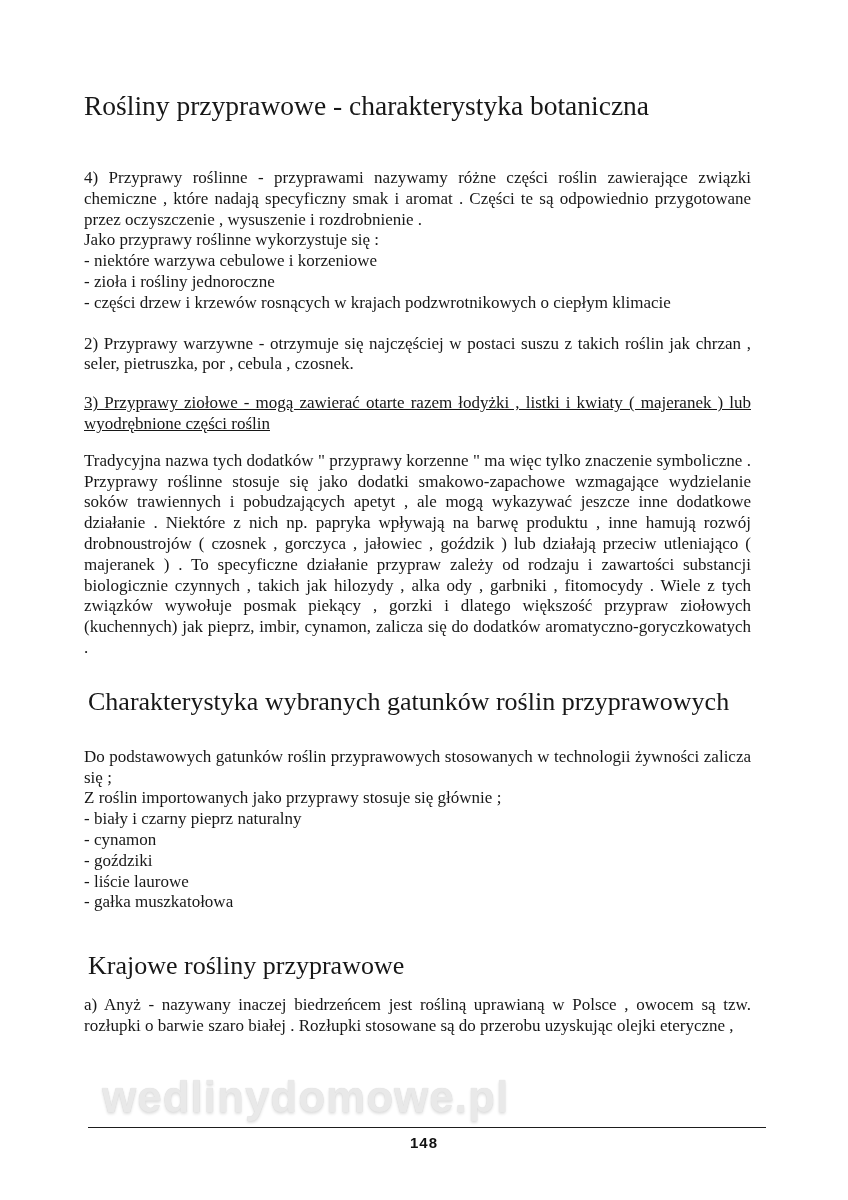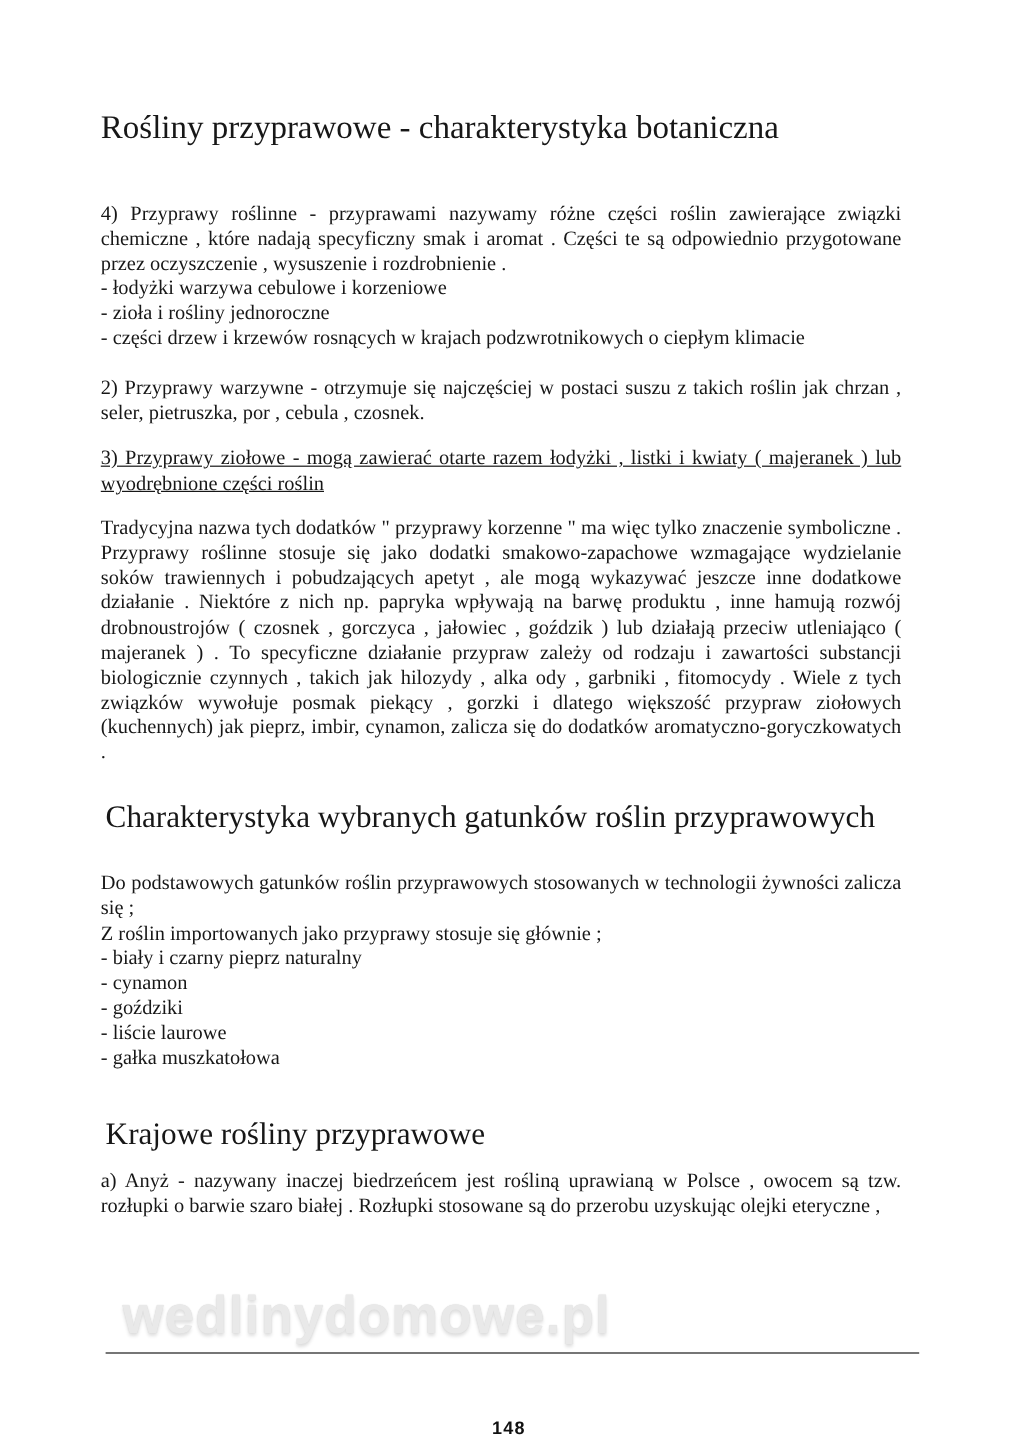--- a/index.html
+++ b/index.html
@@ -67,21 +67,21 @@
     top: 1127px;
     left: 88px;
     width: 678px;
     border: none;
     border-top: 1.7px solid #1d1d1d;
     margin: 0;
     z-index: 1;
   }
   .page-number {
     position: absolute;
-    top: 1182px;
+    top: 1134px;
     left: 0;
     width: 848px;
     text-align: center;
     font-family: "Liberation Sans", sans-serif;
     font-weight: bold;
     font-size: 15px;
     letter-spacing: 1px;
     color: #111111;
     z-index: 1;
   }
@@ -92,21 +92,22 @@
 <div class="page">
 
   <div class="watermark">wedlinydomowe.pl</div>
 
   <div class="content">
 
     <h1 class="heading h1">Rośliny przyprawowe - charakterystyka botaniczna</h1>
 
     <p class="body-text mt-p1">4) Przyprawy roślinne - przyprawami nazywamy różne części roślin zawierające związki chemiczne , które nadają specyficzny smak i aromat . Części te są odpowiednio przygotowane przez oczyszczenie , wysuszenie i rozdrobnienie .</p>
 
-    <div class="body-text left-text">- łodyżki warzywa cebulowe i korzeniowe</div>
+    <div class="body-text left-text">Jako przyprawy roślinne wykorzystuje się :</div>
+    <div class="body-text left-text">- niektóre warzywa cebulowe i korzeniowe</div>
     <div class="body-text left-text">- zioła i rośliny jednoroczne</div>
     <div class="body-text left-text">- części drzew i krzewów rosnących w krajach podzwrotnikowych o ciepłym klimacie</div>
 
     <p class="body-text mt-p2">2) Przyprawy warzywne - otrzymuje się najczęściej w postaci suszu z takich roślin jak chrzan , seler, pietruszka, por , cebula , czosnek.</p>
 
     <p class="body-text mt-p3">3) Przyprawy ziołowe - mogą zawierać otarte razem łodyżki , listki i kwiaty ( majeranek ) lub wyodrębnione części roślin</p>
 
     <p class="body-text mt-p4">Tradycyjna nazwa tych dodatków " przyprawy korzenne " ma więc tylko znaczenie symboliczne . Przyprawy roślinne stosuje się jako dodatki smakowo-zapachowe wzmagające wydzielanie soków trawiennych i pobudzających apetyt , ale mogą wykazywać jeszcze inne  dodatkowe działanie . Niektóre z nich np. papryka wpływają na barwę produktu , inne hamują rozwój drobnoustrojów ( czosnek , gorczyca , jałowiec , goździk ) lub działają przeciw utleniająco ( majeranek ) . To specyficzne działanie przypraw zależy od rodzaju i zawartości substancji biologicznie czynnych , takich jak hilozydy , alka ody , garbniki , fitomocydy . Wiele z tych związków wywołuje posmak piekący , gorzki i dlatego większość przypraw ziołowych (kuchennych) jak pieprz, imbir, cynamon, zalicza się do dodatków aromatyczno-goryczkowatych .</p>
 
     <h2 class="heading h2">Charakterystyka wybranych gatunków roślin przyprawowych</h2>

